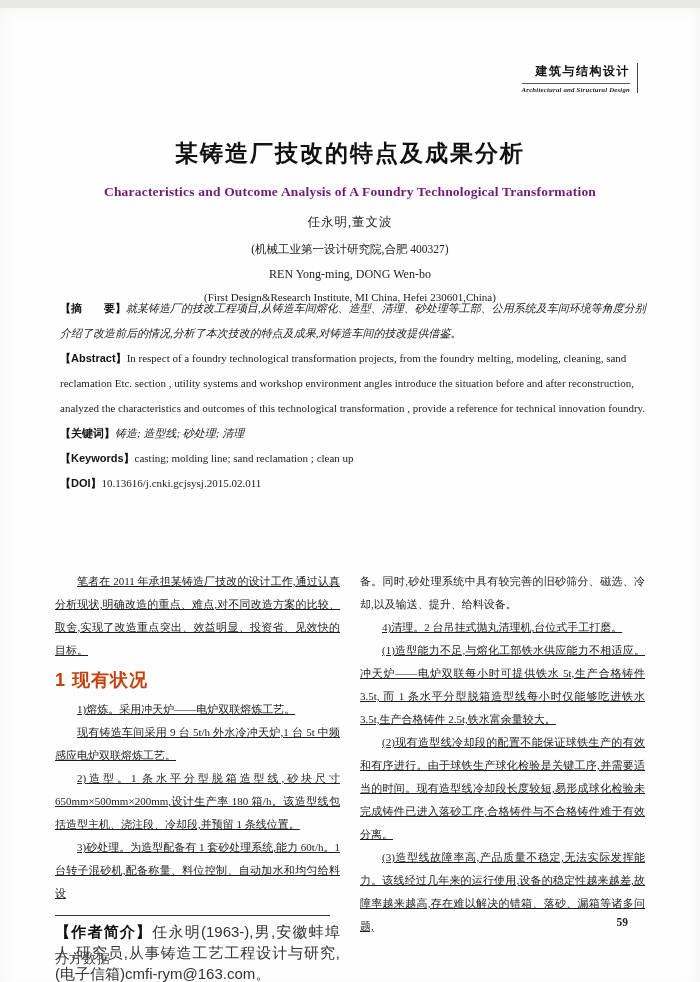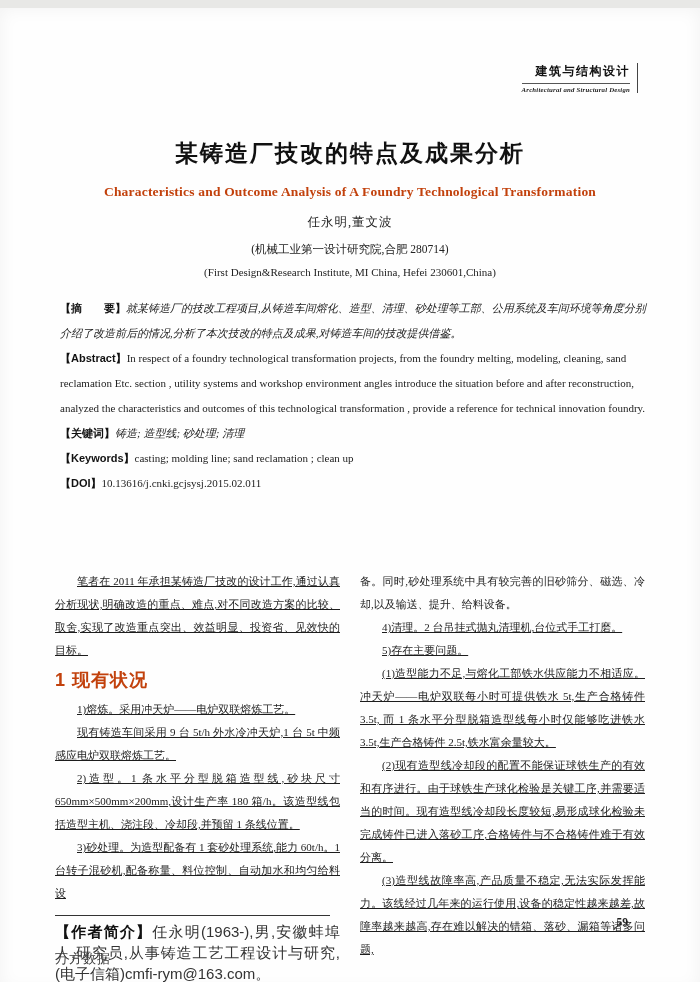--- a/index.html
+++ b/index.html
@@ -28,21 +28,21 @@
   .badge-en{
     font-size:6.8px;font-style:italic;font-weight:bold;color:#222;
     padding-top:2px;letter-spacing:0.2px;
   }
   
   .article-head{position:absolute;top:130px;left:0;width:100%;text-align:center;}
   .title-cn{
     margin:0;font-family:"Liberation Sans","DejaVu Sans",sans-serif;
     font-weight:bold;font-size:23px;letter-spacing:2px;color:#111;
   }
-  .title-en{margin:15px 0 0 0;font-size:13.5px;font-weight:bold;letter-spacing:0.2px;color:#c2410c;}
+  .title-en{margin:15px 0 0 0;font-size:13.5px;font-weight:bold;letter-spacing:0.2px;color:#701a75;}
   .authors-cn{margin-top:14px;font-size:12.5px;letter-spacing:1px;}
   .affil-cn{margin-top:11px;font-size:11.5px;}
   .authors-en{margin-top:10px;font-size:12px;}
   .affil-en{margin-top:9px;font-size:11px;}
   
   .meta-block{position:absolute;top:288px;left:60px;width:586px;font-size:11px;line-height:25px;}
   .meta-block p{margin:0;}
   .label{
     font-family:"Liberation Sans","DejaVu Sans",sans-serif;
     font-weight:bold;color:#111;
@@ -87,21 +87,22 @@
 
   <div class="journal-badge">
     <div class="badge-cn">建筑与结构设计</div>
     <div class="badge-en">Architectural and Structural Design</div>
   </div>
 
   <div class="article-head">
     <h1 class="title-cn">某铸造厂技改的特点及成果分析</h1>
     <h2 class="title-en">Characteristics and Outcome Analysis of A Foundry Technological Transformation</h2>
     <div class="authors-cn">任永明,董文波</div>
-    <div class="affil-cn">(机械工业第一设计研究院,合肥  280714)</div>
+    <div class="affil-cn">(机械工业第一设计研究院,合肥  400327)</div>
+    <div class="authors-en">REN Yong-ming, DONG Wen-bo</div>
     <div class="affil-en">(First Design&amp;Research Institute, MI China, Hefei  230601,China)</div>
   </div>
 
   <div class="meta-block">
     <p class="meta-line"><span class="label">【摘　　要】</span><span class="kai">就某铸造厂的技改工程项目,从铸造车间熔化、造型、清理、砂处理等工部、公用系统及车间环境等角度分别介绍了改造前后的情况,分析了本次技改的特点及成果,对铸造车间的技改提供借鉴。</span></p>
     <p class="meta-line"><span class="label">【Abstract】</span><span>In respect of a foundry technological transformation projects, from the foundry melting, modeling, cleaning, sand reclamation Etc. section , utility systems and workshop environment angles introduce the situation before and after reconstruction, analyzed the characteristics and outcomes of this technological transformation , provide a reference for technical innovation foundry.</span></p>
     <p class="meta-line"><span class="label">【关键词】</span><span class="kai">铸造; 造型线; 砂处理; 清理</span></p>
     <p class="meta-line"><span class="label">【Keywords】</span><span>casting; molding line; sand reclamation ; clean up</span></p>
     <p class="meta-line"><span class="label">【DOI】</span><span>10.13616/j.cnki.gcjsysj.2015.02.011</span></p>
   </div>
@@ -115,21 +116,20 @@
       <p class="para indent">2)造型。1 条水平分型脱箱造型线,砂块尺寸 650mm×500mm×200mm,设计生产率 180 箱/h。该造型线包括造型主机、浇注段、冷却段,并预留 1 条线位置。</p>
       <p class="para indent">3)砂处理。为造型配备有 1 套砂处理系统,能力 60t/h。1 台转子混砂机,配备称量、料位控制、自动加水和均匀给料设</p>
       <div class="footnote">
         <hr class="footnote-rule">
         <p class="footnote-text"><span class="label">【作者简介】</span><span>任永明(1963-),男,安徽蚌埠人,研究员,从事铸造工艺工程设计与研究,(电子信箱)cmfi-rym@163.com。</span></p>
       </div>
     </div>
     <div class="col">
       <p class="para">备。同时,砂处理系统中具有较完善的旧砂筛分、磁选、冷却,以及输送、提升、给料设备。</p>
       <p class="para indent">4)清理。2 台吊挂式抛丸清理机,台位式手工打磨。</p>
-      <p class="para indent">5)存在主要问题。</p>
       <p class="para indent">(1)造型能力不足,与熔化工部铁水供应能力不相适应。冲天炉——电炉双联每小时可提供铁水 5t,生产合格铸件 3.5t, 而 1 条水平分型脱箱造型线每小时仅能够吃进铁水 3.5t,生产合格铸件 2.5t,铁水富余量较大。</p>
       <p class="para indent">(2)现有造型线冷却段的配置不能保证球铁生产的有效和有序进行。由于球铁生产球化检验是关键工序,并需要适当的时间。现有造型线冷却段长度较短,易形成球化检验未完成铸件已进入落砂工序,合格铸件与不合格铸件难于有效分离。</p>
       <p class="para indent">(3)造型线故障率高,产品质量不稳定,无法实际发挥能力。该线经过几年来的运行使用,设备的稳定性越来越差,故障率越来越高,存在难以解决的错箱、落砂、漏箱等诸多问题,</p>
     </div>
   </div>
 
   <div class="page-number">59</div>
   <div class="watermark">万方数据</div>
 
 </div>

